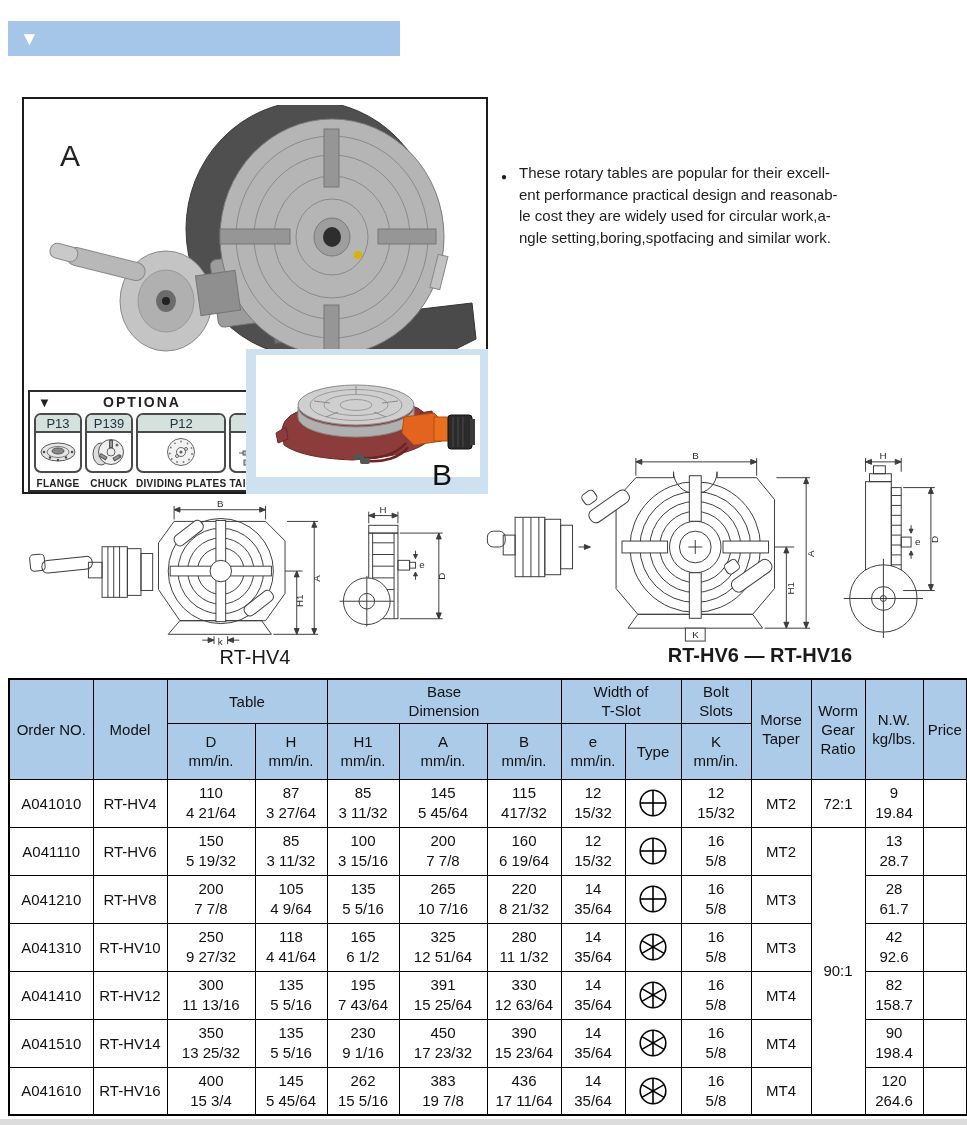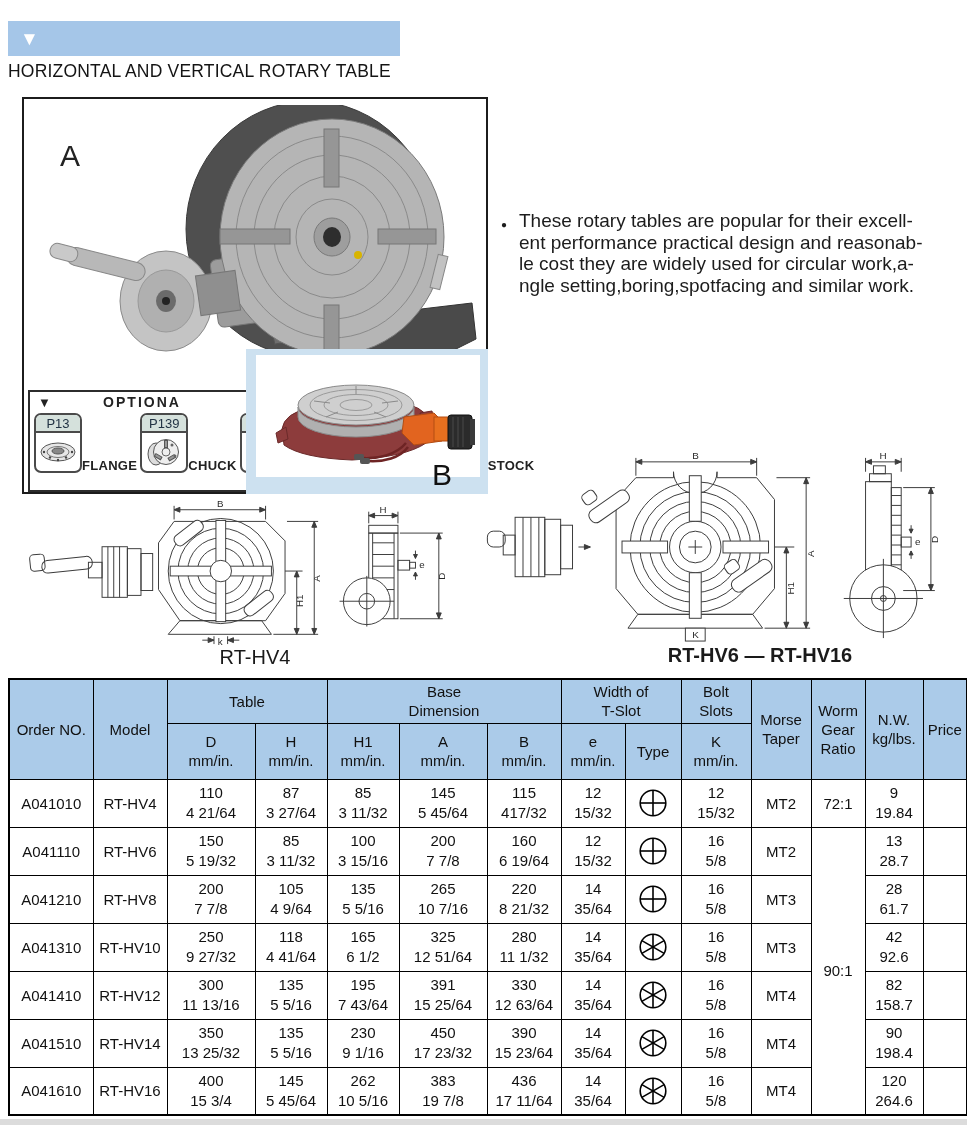--- a/index.html
+++ b/index.html
@@ -19,35 +19,35 @@
   
   .product-box{position:absolute;left:22px;top:97px;width:466px;height:397px;border:2px solid #1c1c1c;background:#fff;}
   .label-a{position:absolute;left:36px;top:40px;font-size:30px;color:#222;}
   .photo-a{position:absolute;left:24px;top:6px;width:430px;height:262px;}
 
   
   .optiona{position:absolute;left:4px;top:291px;width:228px;height:102px;border:2px solid #2c2c2c;background:#fff;padding:2px 4px 0 4px;}
   .optiona-head{position:relative;height:19px;text-align:center;font-size:14px;font-weight:bold;letter-spacing:2px;color:#222;}
   .optiona-head .tri{position:absolute;left:4px;top:1px;font-size:13px;letter-spacing:0;}
   .opt-row{display:flex;gap:3px;}
-  .opt-item{flex:1;display:flex;flex-direction:row;align-items:flex-end;}
+  .opt-item{flex:1;display:flex;flex-direction:column;align-items:center;}
   .opt-card{width:100%;border:2px solid #4a4a4a;border-radius:7px;overflow:hidden;background:#fff;}
   .opt-chip{background:var(--chip);border-bottom:2px solid #4a4a4a;text-align:center;font-size:13px;color:#234;height:18px;line-height:17px;}
   .opt-icon{height:38px;display:flex;align-items:center;justify-content:center;}
-  .opt-caption{font-size:13px;font-weight:bold;color:#222;margin-top:16px;white-space:nowrap;letter-spacing:.3px;}
+  .opt-caption{font-size:10px;font-weight:bold;color:#222;margin-top:5px;white-space:nowrap;letter-spacing:.3px;}
 
   
   .b-panel{position:absolute;left:222px;top:250px;width:242px;height:145px;background:var(--bpanel);}
   .b-photo{position:absolute;left:10px;top:6px;width:224px;height:122px;background:#fff;}
   .b-white-sq{position:absolute;right:10px;top:8px;width:34px;height:32px;background:#fff;}
   .label-b{position:absolute;right:36px;bottom:2px;font-size:30px;color:#111;}
 
   
   .bullets{position:absolute;left:501px;top:162px;width:462px;list-style:none;}
-  .bullets li{position:relative;padding-left:18px;margin-bottom:13px;font-size:19px;line-height:21.5px;color:#1c1c1c;white-space:pre-line;margin-top:48px;}
+  .bullets li{position:relative;padding-left:18px;margin-bottom:13px;font-size:15px;line-height:21.5px;color:#1c1c1c;white-space:pre-line;}
   .bullets li::before{content:"●";position:absolute;left:0;top:4px;font-size:10px;}
 
   
   .drawing{position:absolute;}
   .drawing svg{width:100%;height:100%;}
   .dw-caption{position:absolute;font-size:20px;color:#1a1a1a;text-align:center;}
   .tl{stroke:#3c3c3c;stroke-width:1;fill:none;}
   .dimtxt{font-size:10px;fill:#2a2a2a;font-family:"Liberation Sans",sans-serif;}
 
   
@@ -66,21 +66,20 @@
   .bottom-strip{position:absolute;left:0;top:1119px;width:967px;height:6px;background:#dcdcdc;}
 </style>
 </head>
 <body>
 
 <div id="canvas">
 
   <div class="banner">
     <span class="tri">▼</span>
   </div>
-  <div class="page-title">HORIZONTAL AND VERTICAL ROTARY TABLE</div>
 
   <div class="product-box">
     <div class="label-a">A</div>
 
     <svg class="photo-a" viewBox="0 0 430 262">
       <path d="M196,30 L262,10 L304,16 L324,42 L336,80 L330,122 L206,62 Z" fill="#4b4b4b" stroke="#333"></path>
       <ellipse cx="262" cy="124" rx="124" ry="128" fill="#4f4f4f" stroke="#3a3a3a"></ellipse>
       <path d="M238,220 L424,198 L428,234 L400,248 L256,254 Z" fill="#4a4a4a" stroke="#333"></path>
       <rect x="222" y="186" width="64" height="48" fill="#6e6e6e" stroke="#555" transform="rotate(-10 254 210)"></rect>
       <rect x="166" y="150" width="74" height="68" rx="6" fill="#9c9c9c" stroke="#777" transform="rotate(-8 203 184)"></rect>
@@ -727,21 +726,21 @@
           <td>
             <div>400</div>
             <div>15 3/4</div>
           </td>
           <td>
             <div>145</div>
             <div>5 45/64</div>
           </td>
           <td>
             <div>262</div>
-            <div>10 5/16</div>
+            <div>15 5/16</div>
           </td>
           <td>
             <div>383</div>
             <div>19 7/8</div>
           </td>
           <td>
             <div>436</div>
             <div>17 11/64</div>
           </td>
           <td>

